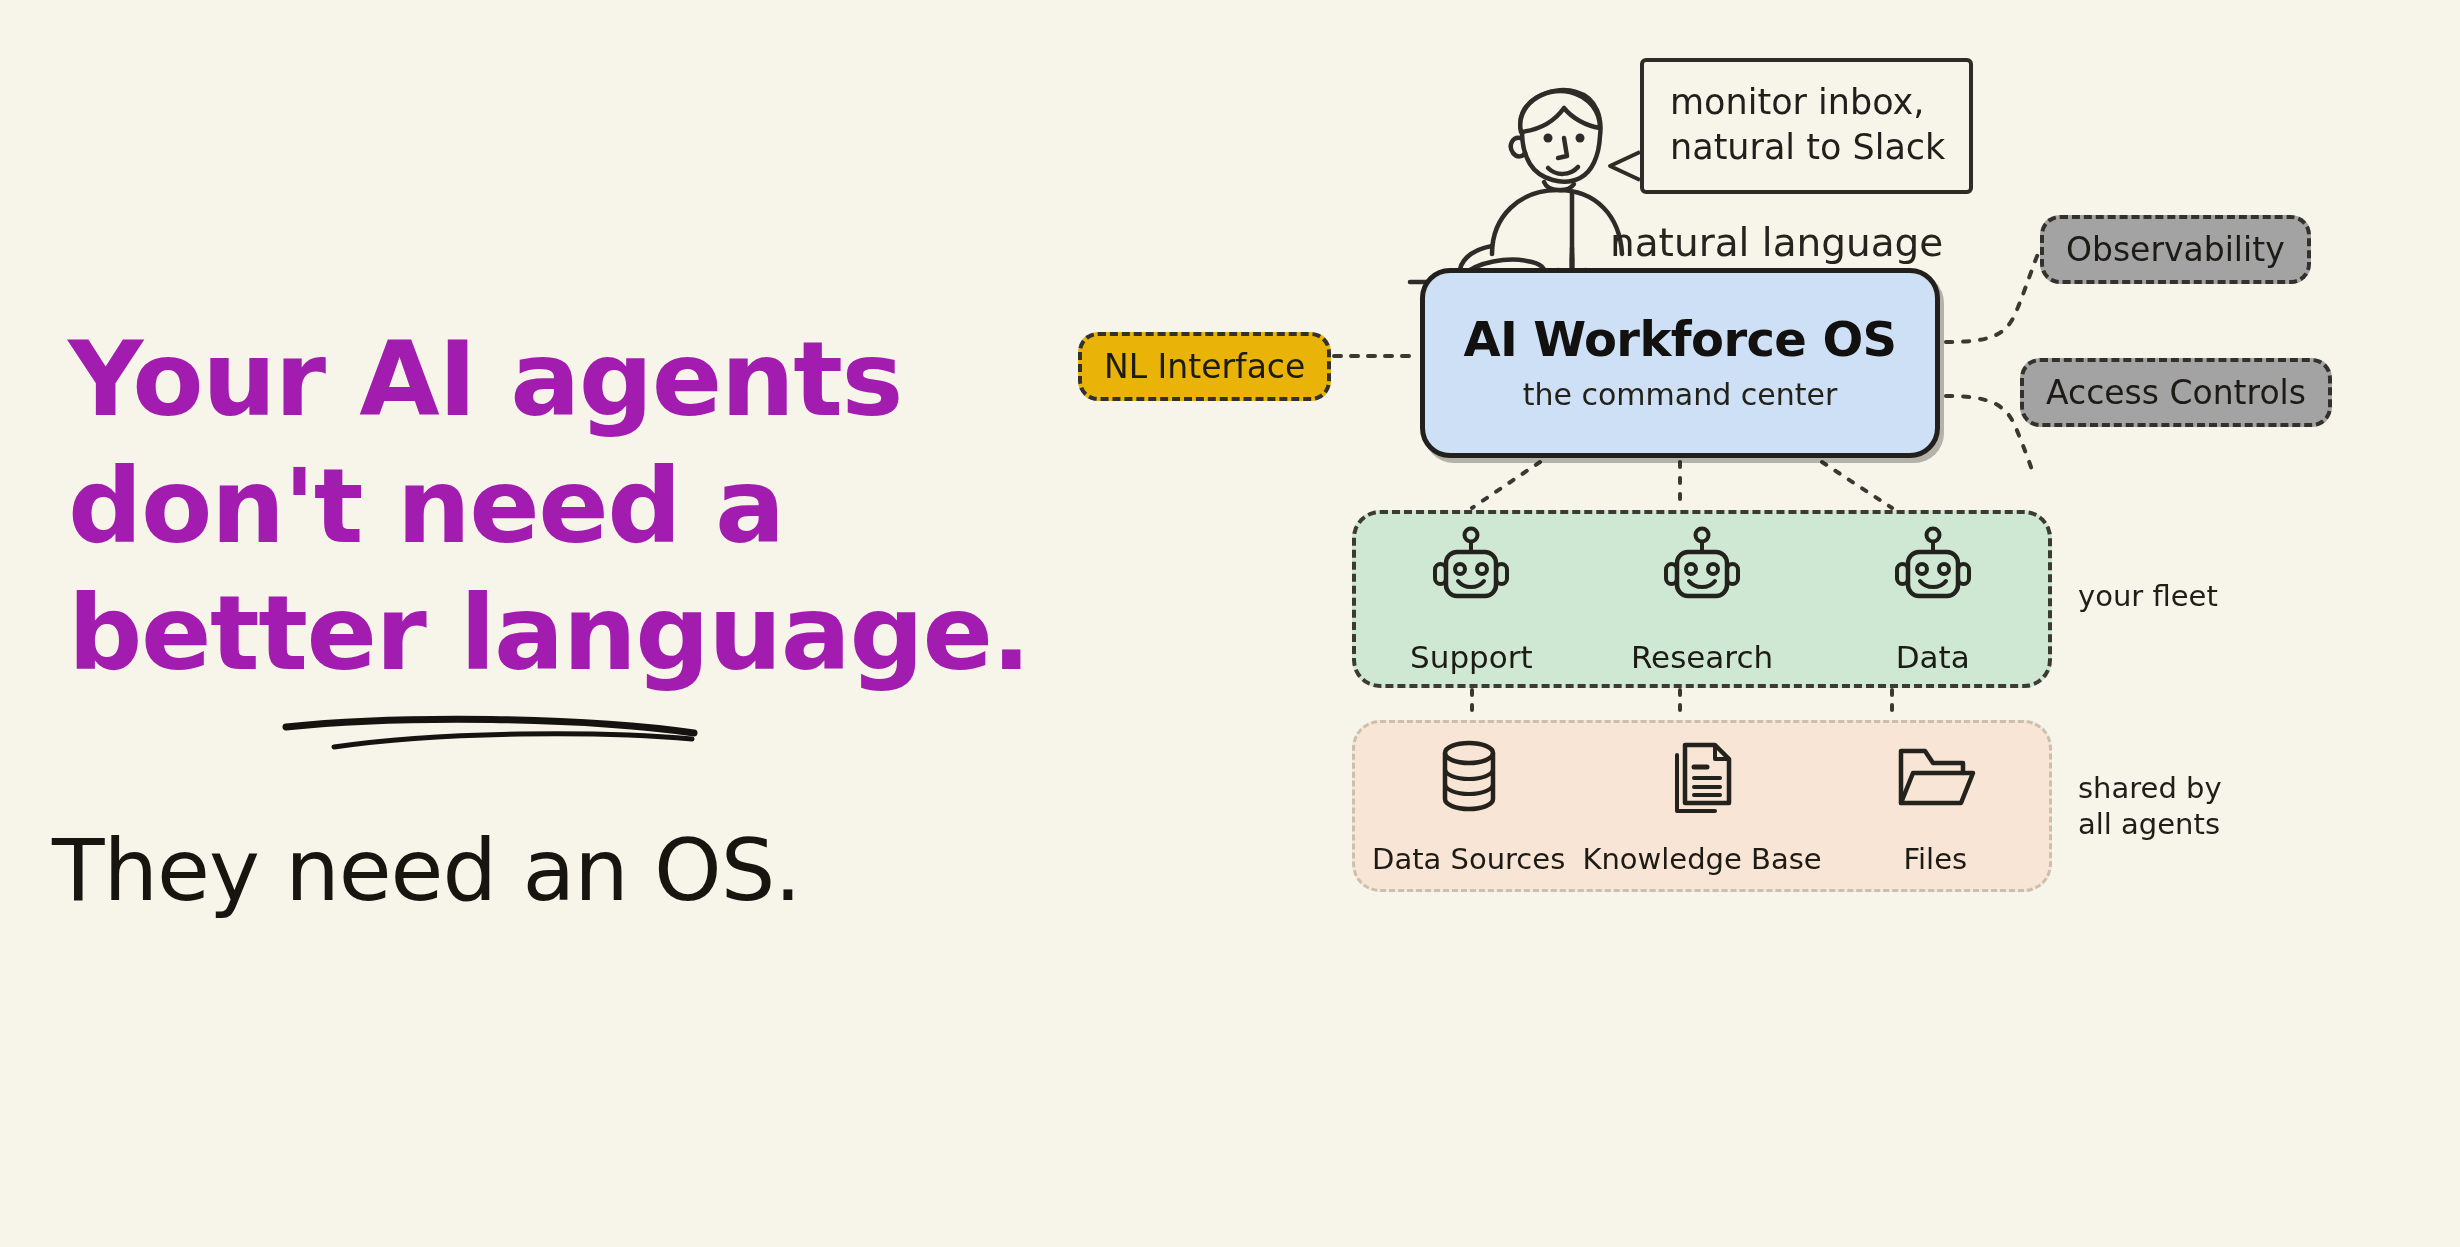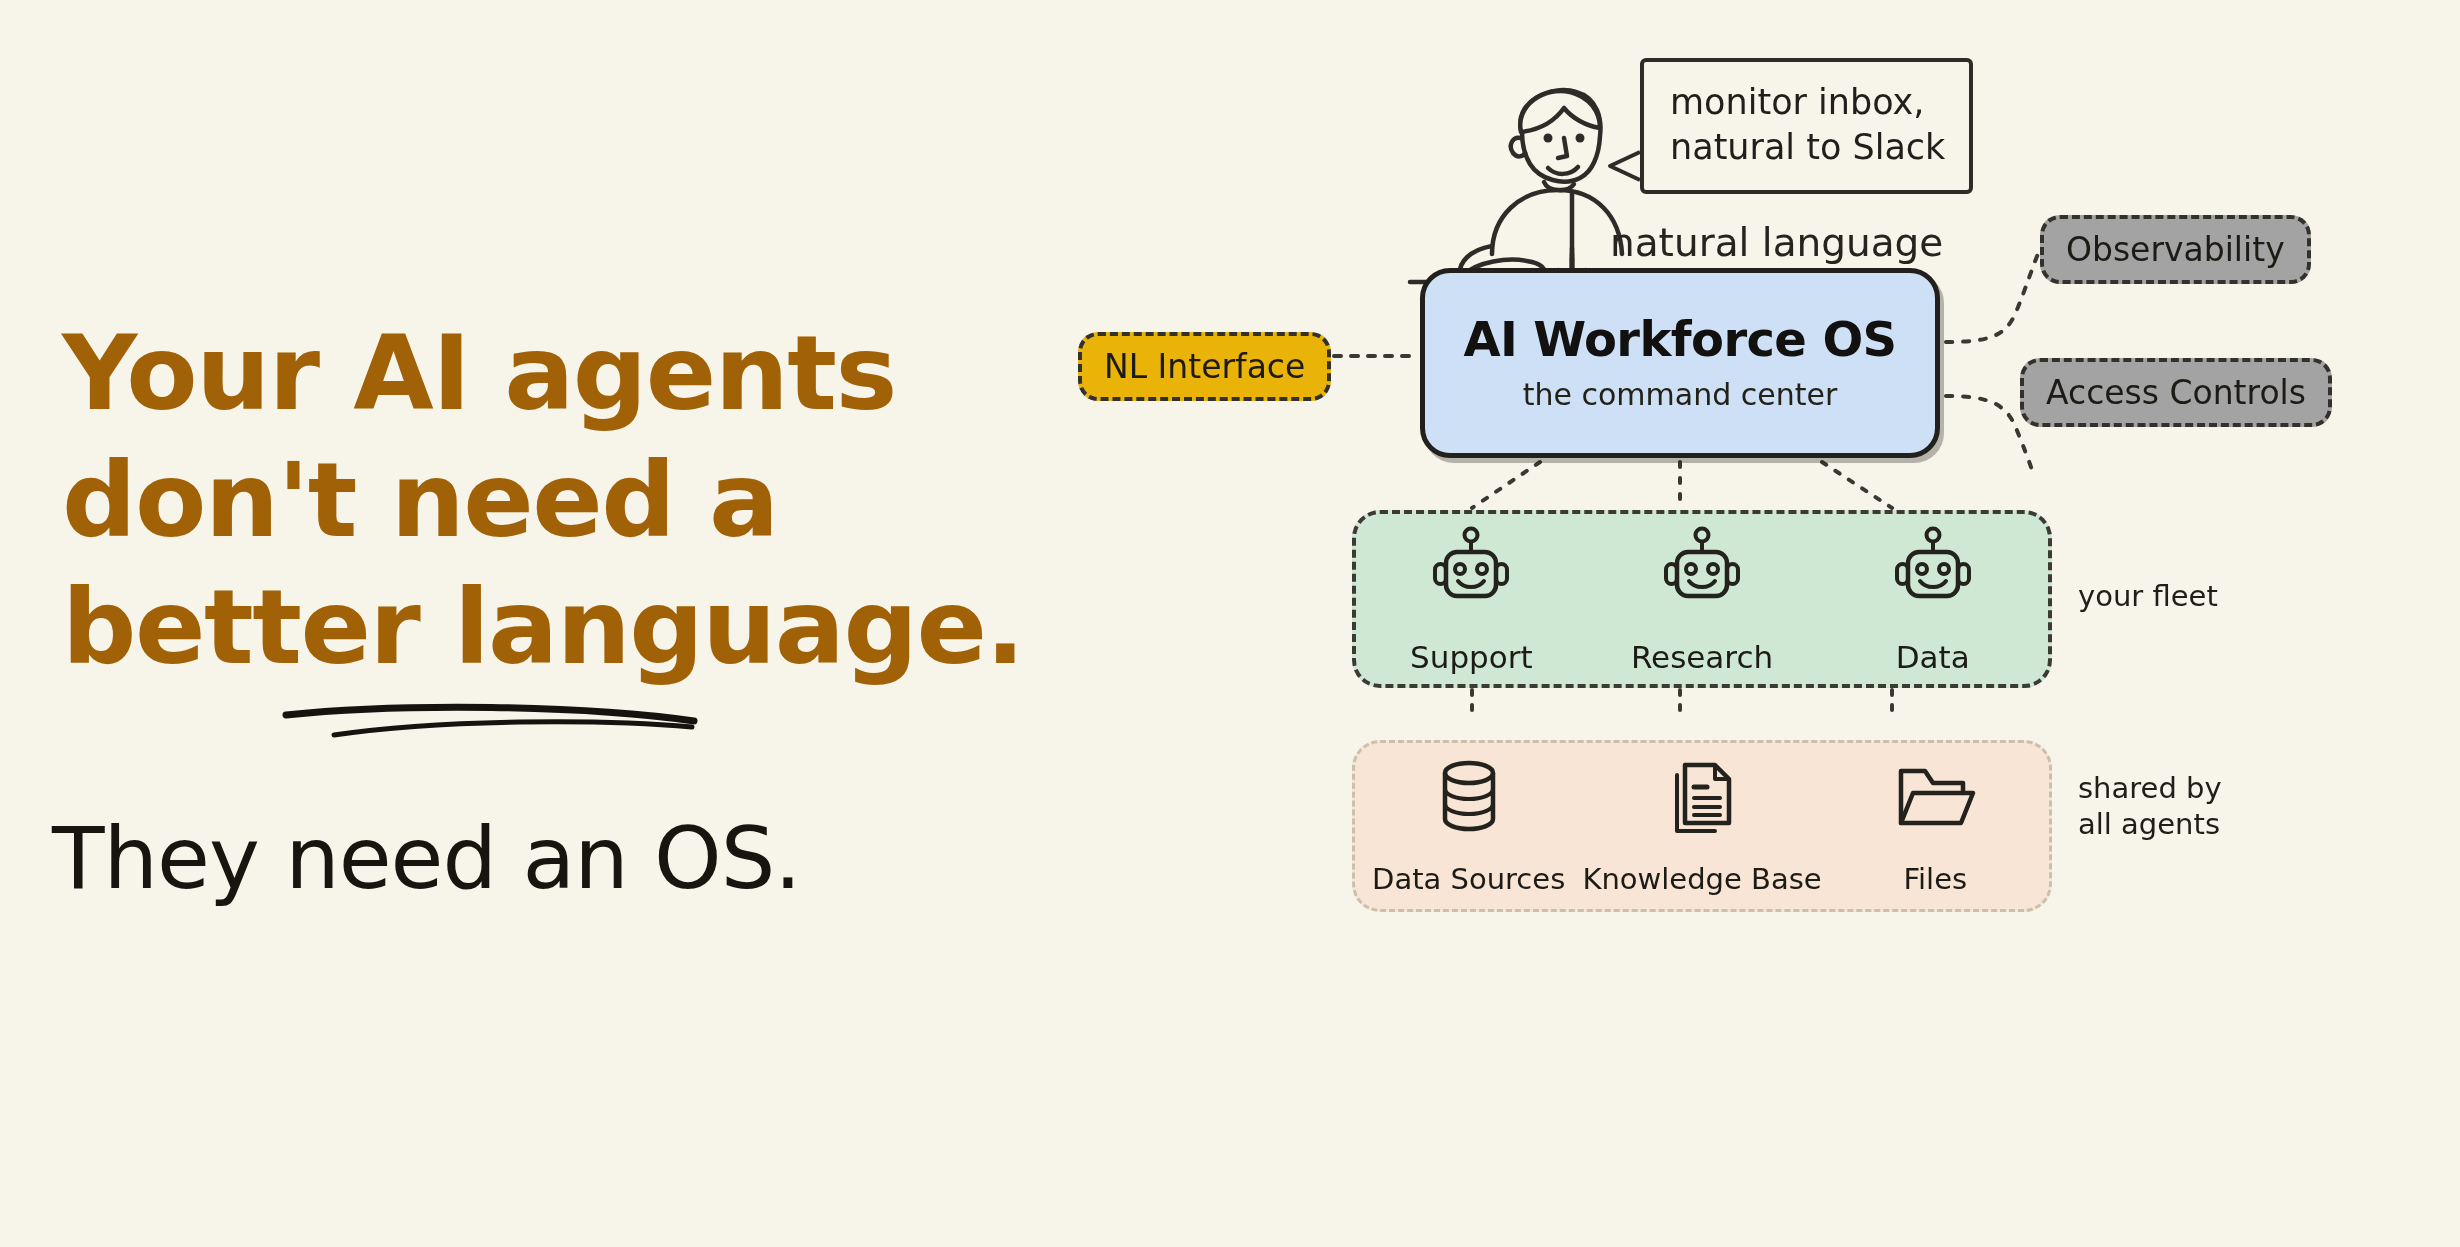--- a/index.html
+++ b/index.html
@@ -27,22 +27,22 @@
     left: 52px;
     top: 300px;
     width: 1060px;
   }
   .headline {
     font-family: "DejaVu Sans", sans-serif;
     font-weight: 700;
     font-size: 104px;
     line-height: 1.22;
     letter-spacing: -1.5px;
-    color: #a16207;
-    margin: 10px;
+    color: #a21caf;
+    margin: 16px;
     white-space: nowrap;
   }
   .headline-line { display: block; }
   .underline-wrap {
     position: relative;
     height: 44px;
     margin-left: 230px;
     width: 420px;
   }
   .subhead {
@@ -151,21 +151,21 @@
   .fleet-group {
     left: 212px;
     top: 470px;
     width: 700px;
     height: 178px;
     background: #cfe8d3;
     border: 4px dashed #3b3a33;
   }
   .res-group {
     left: 212px;
-    top: 700px;
+    top: 680px;
     width: 700px;
     height: 172px;
     background: #f8e5d6;
     border: 3px dashed #cbbfae;
   }
   .cell {
     flex: 1 1 0;
     display: flex;
     flex-direction: column;
     align-items: center;

